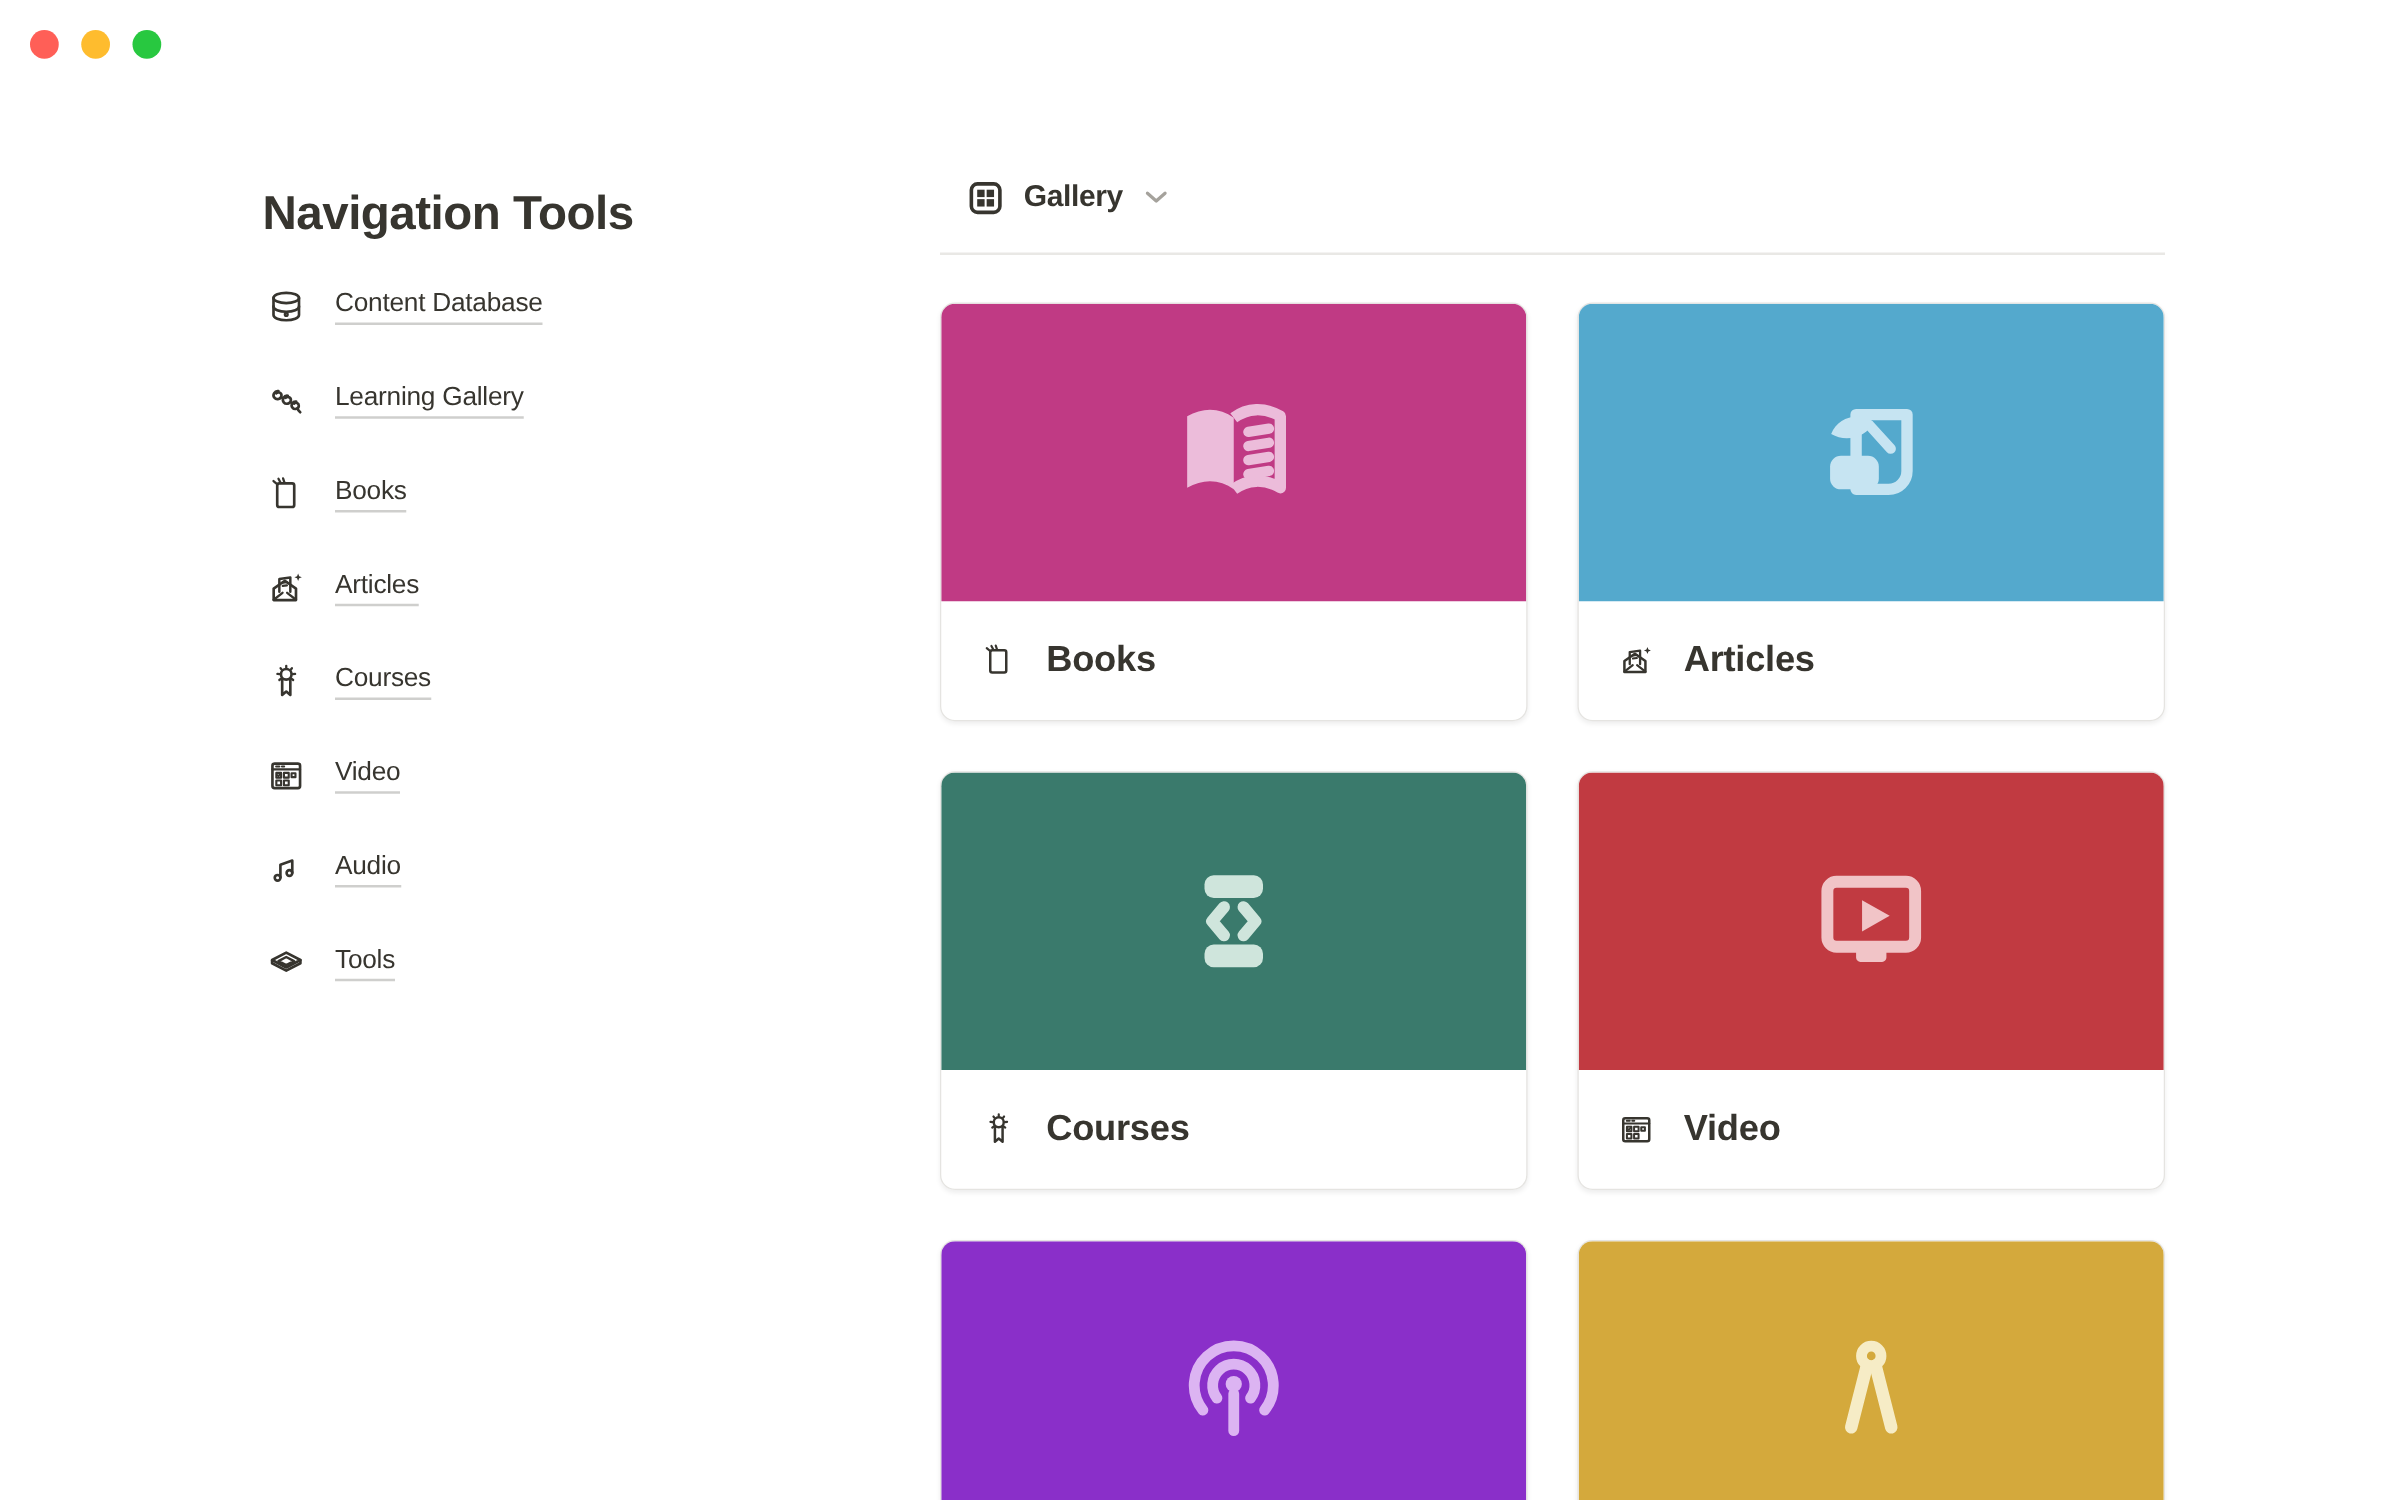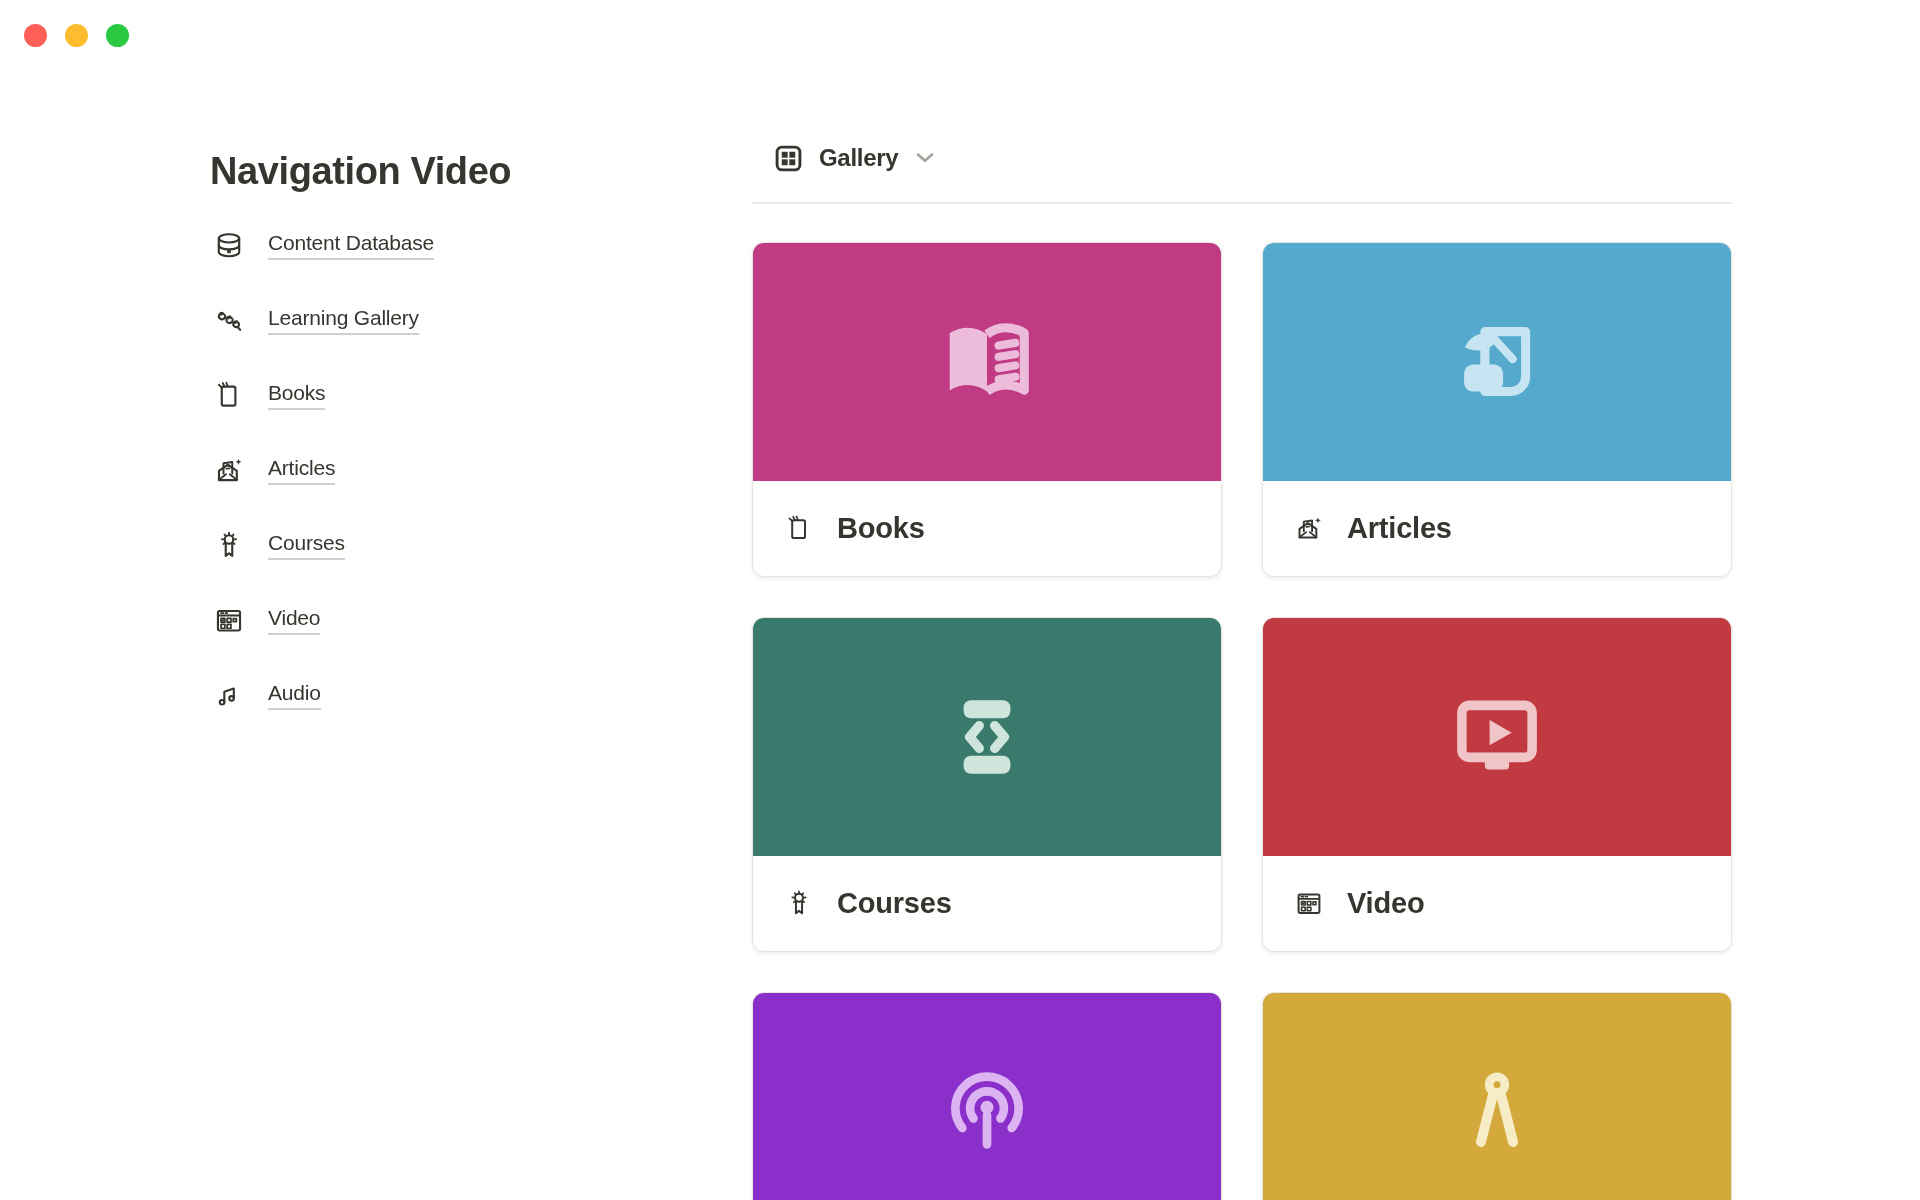--- a/index.html
+++ b/index.html
@@ -146,21 +146,21 @@
   </defs>
 </svg>
 
 <div class="traffic-lights">
   <button class="traffic-light" style="background-color: rgb(255, 95, 87);"></button>
   <button class="traffic-light" style="background-color: rgb(254, 188, 46);"></button>
   <button class="traffic-light" style="background-color: rgb(40, 200, 64);"></button>
 </div>
 
 <div class="sidebar">
-  <div class="sidebar-title">Navigation Video</div>
+  <div class="sidebar-title">Navigation Tools</div>
   <ul class="nav-list">
     <li class="nav-item">
       <span class="nav-ico">
           <svg>
             <use href="#i-database"></use>
           </svg>
         </span>
       <span class="nav-label">Content Database</span>
     </li>
     <li class="nav-item">
@@ -203,20 +203,28 @@
         </span>
       <span class="nav-label">Video</span>
     </li>
     <li class="nav-item">
       <span class="nav-ico">
           <svg>
             <use href="#i-notes"></use>
           </svg>
         </span>
       <span class="nav-label">Audio</span>
+    </li>
+    <li class="nav-item">
+      <span class="nav-ico">
+          <svg>
+            <use href="#i-box"></use>
+          </svg>
+        </span>
+      <span class="nav-label">Tools</span>
     </li>
   </ul>
 </div>
 
 <div class="main">
 
   <div class="view-header">
     <span class="view-ico">
         <svg>
           <use href="#i-gallery"></use>

